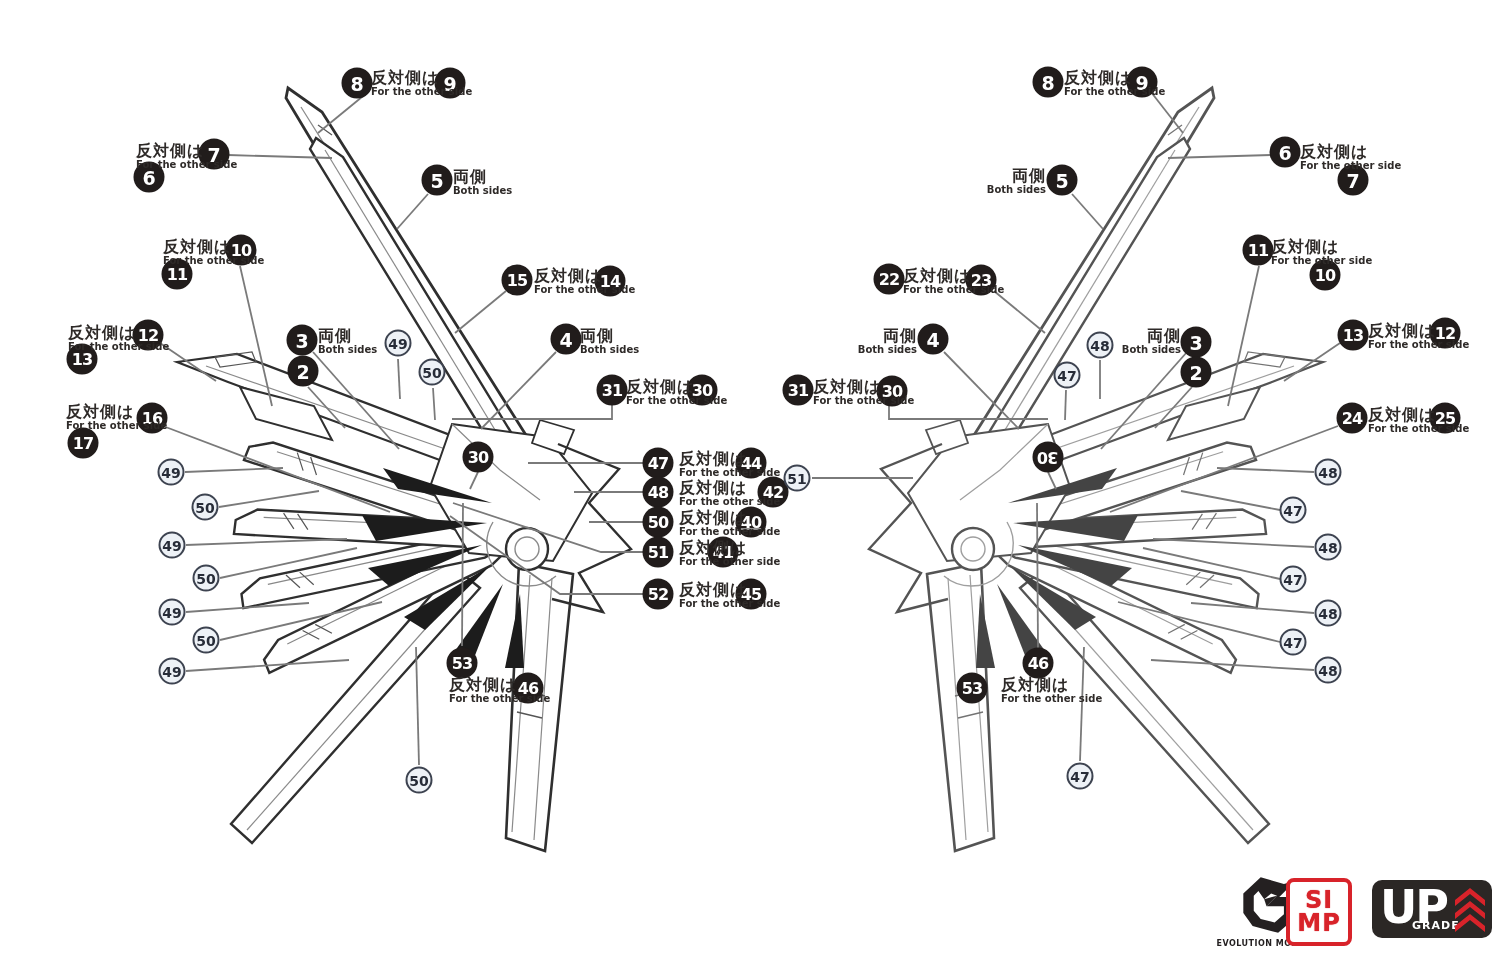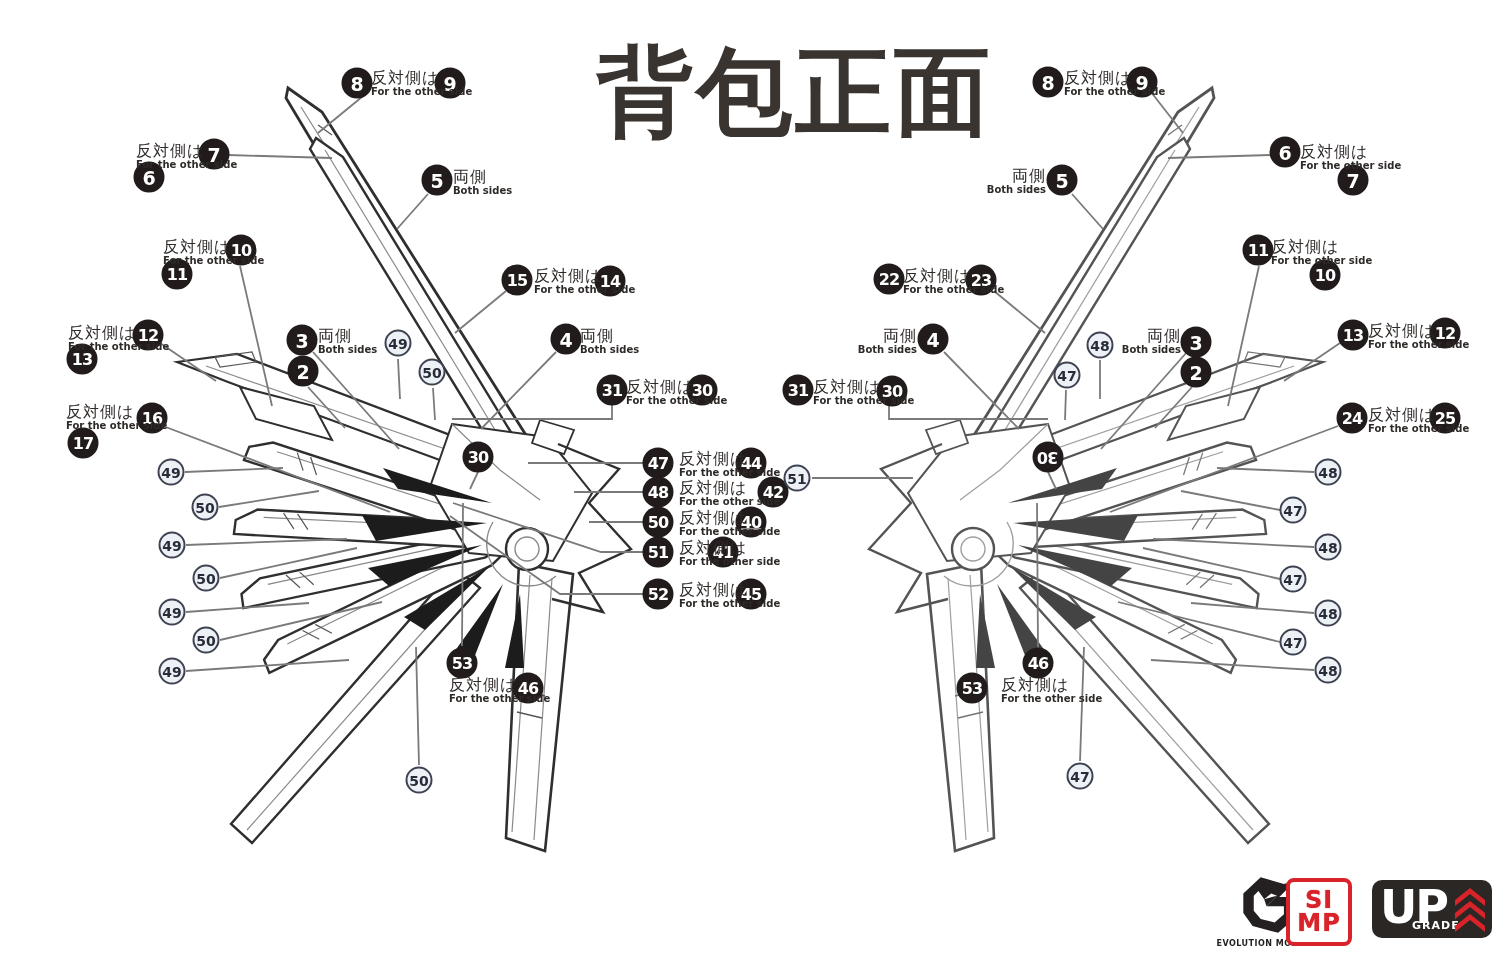--- a/index.html
+++ b/index.html
@@ -10,21 +10,21 @@
   .title{position:absolute;left:597px;top:44px;font-size:96px;font-weight:900;color:#3a3431;
          letter-spacing:3px;line-height:1;white-space:nowrap;}
   .co{position:absolute;border-radius:50%;display:flex;align-items:center;justify-content:center;
       font-weight:bold;box-sizing:border-box;transform:translate(-50%,-50%);}
   .co.f{width:31px;height:31px;background:#211c1b;color:#ffffff;}
   .co.o{width:27px;height:27px;background:#edf1f6;border:2px solid #3d4350;color:#272c38;font-size:14px;}
   .co.f.d1{font-size:19px}
   .co.f.d2{font-size:16px;letter-spacing:-1px}
   .co.rot{transform:translate(-50%,-50%) rotate(180deg);}
   .lbl{position:absolute;color:#2e2a28;line-height:1.05;white-space:nowrap;}
-  .lbl .jp{font-size:16px;font-weight:normal;letter-spacing:1px;display:block;}
+  .lbl .jp{font-size:16px;font-weight:bold;letter-spacing:1px;display:block;}
   .lbl .en{font-size:10px;font-weight:bold;display:block;}
   .lbl.r{text-align:right;}
   
   .logos{position:absolute;left:1150px;top:872px;height:80px;display:flex;align-items:flex-start;}
   .evo{position:absolute;left:60px;top:4px;width:120px;text-align:center;}
   .evo .cap{font-size:8px;font-weight:bold;color:#242021;letter-spacing:.5px;margin-top:1px;}
   .evo .reg{position:absolute;right:8px;top:42px;font-size:11px;color:#242021;font-weight:bold;}
   .simp{position:absolute;left:136px;top:6px;width:58px;height:60px;border:4px solid #d8232a;border-radius:8px;
         background:#fff;color:#d8232a;display:flex;flex-direction:column;align-items:center;justify-content:center;
         font-weight:900;line-height:.95;}
@@ -144,21 +144,20 @@
         <polyline points="1314,547 1153,539"></polyline>
         <polyline points="1280,579 1143,548"></polyline>
         <polyline points="1314,613 1191,603"></polyline>
         <polyline points="1280,642 1118,602"></polyline>
         <polyline points="1314,670 1151,660"></polyline>
         <polyline points="1080,761 1084,647"></polyline>
         <polyline points="1038,648 1037,503"></polyline>
       </g>
   </svg>
 
-  <div class="title">背包正面</div>
 
   <div id="callout-layer">
       <div class="co f d1" style="left: 357px; top: 83px;">8</div>
       <div class="co f d1" style="left: 450px; top: 83px;">9</div>
       <div class="co f d1" style="left: 214px; top: 154px;">7</div>
       <div class="co f d1" style="left: 149px; top: 177px;">6</div>
       <div class="co f d1" style="left: 437px; top: 180px;">5</div>
       <div class="co f d2" style="left: 241px; top: 250px;">10</div>
       <div class="co f d2" style="left: 177px; top: 274px;">11</div>
       <div class="co f d2" style="left: 517px; top: 280px;">15</div>

